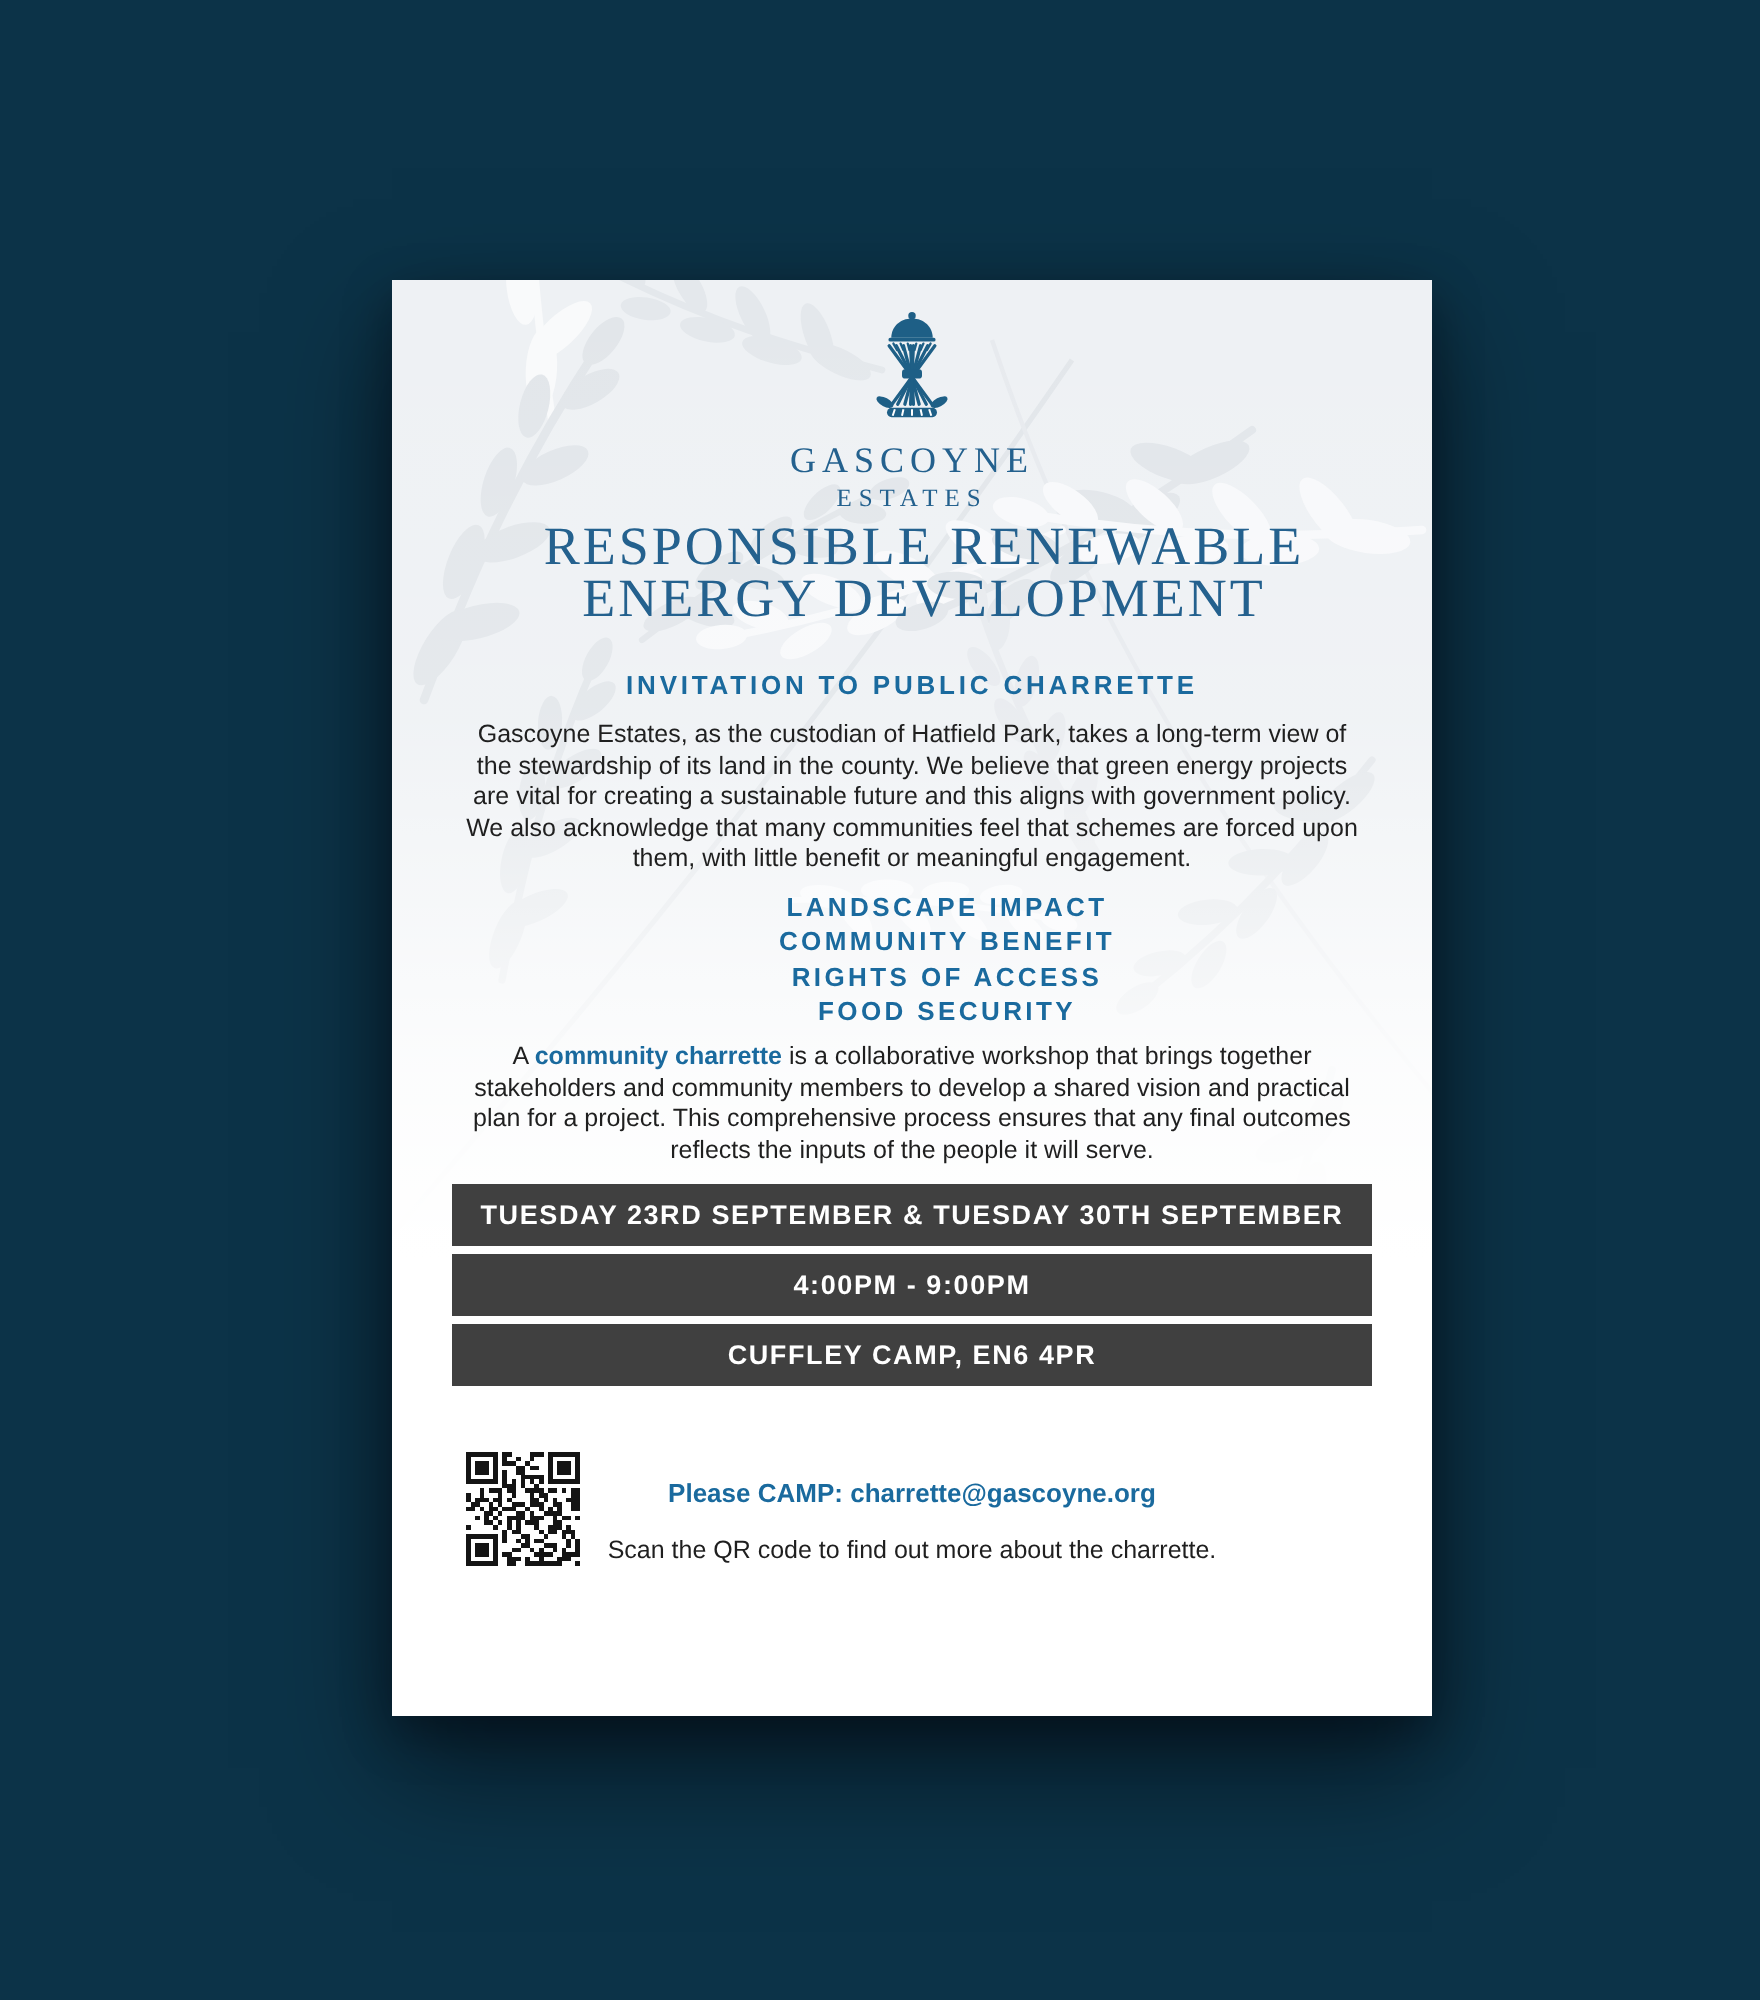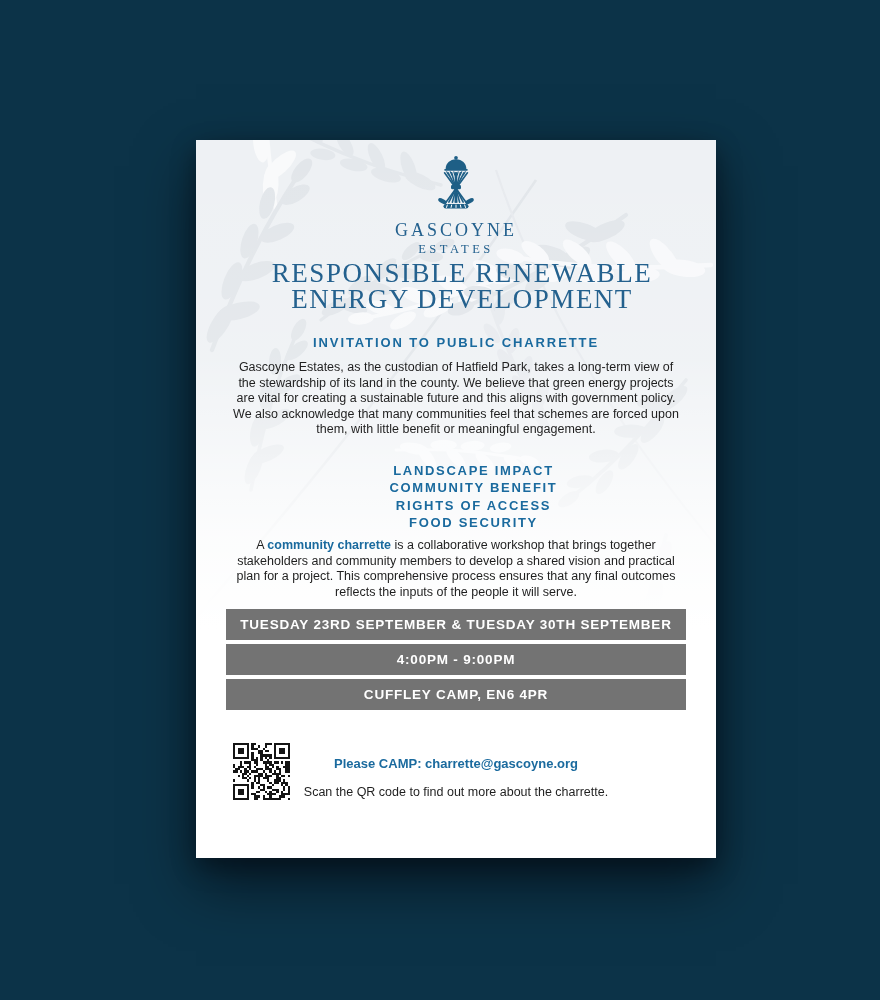--- a/index.html
+++ b/index.html
@@ -42,28 +42,28 @@
     font-size:27px;line-height:26px;letter-spacing:1.5px;color:#24618e;margin-top:3px;padding-left:12px;
   }
   .subtitle{
     margin-top:23px;font-size:13px;font-weight:bold;letter-spacing:1.9px;color:#1a6a9e;
   }
   .para{
     margin:10px 34px 0;font-size:12.5px;line-height:15.6px;color:#1f1f1f;text-align:center;
   }
   .para.p2{margin-top:13px;}
   .para.p3{margin-top:6px;}
-  .topics{margin-top:24px;padding-left:35px;}
+  .topics{margin-top:7px;padding-left:35px;}
   .topic{
     font-size:13px;font-weight:bold;letter-spacing:1.7px;color:#1a6a9e;line-height:17.5px;
   }
   .highlight{color:#1a6a9e;font-weight:bold;}
   .banners{margin:9px 30px 0;}
   .banner{
-    height:31px;line-height:31px;background:#737373;color:#ffffff;
+    height:31px;line-height:31px;background:#404040;color:#ffffff;
     font-weight:bold;font-size:13.5px;letter-spacing:.8px;margin-bottom:4px;text-align:center;
   }
   .footer{position:relative;margin-top:33px;height:100px;}
   .qr{position:absolute;left:37px;top:0;width:57px;height:57px;}
   .rsvp-line{padding-top:13px;font-size:13px;font-weight:bold;color:#1a6a9e;}
   .rsvp-line .email{color:#1a6a9e;text-decoration:none;}
   .qr-caption{margin-top:14px;font-size:12.5px;color:#1f1f1f;}
 </style>
 </head>
 <body>

